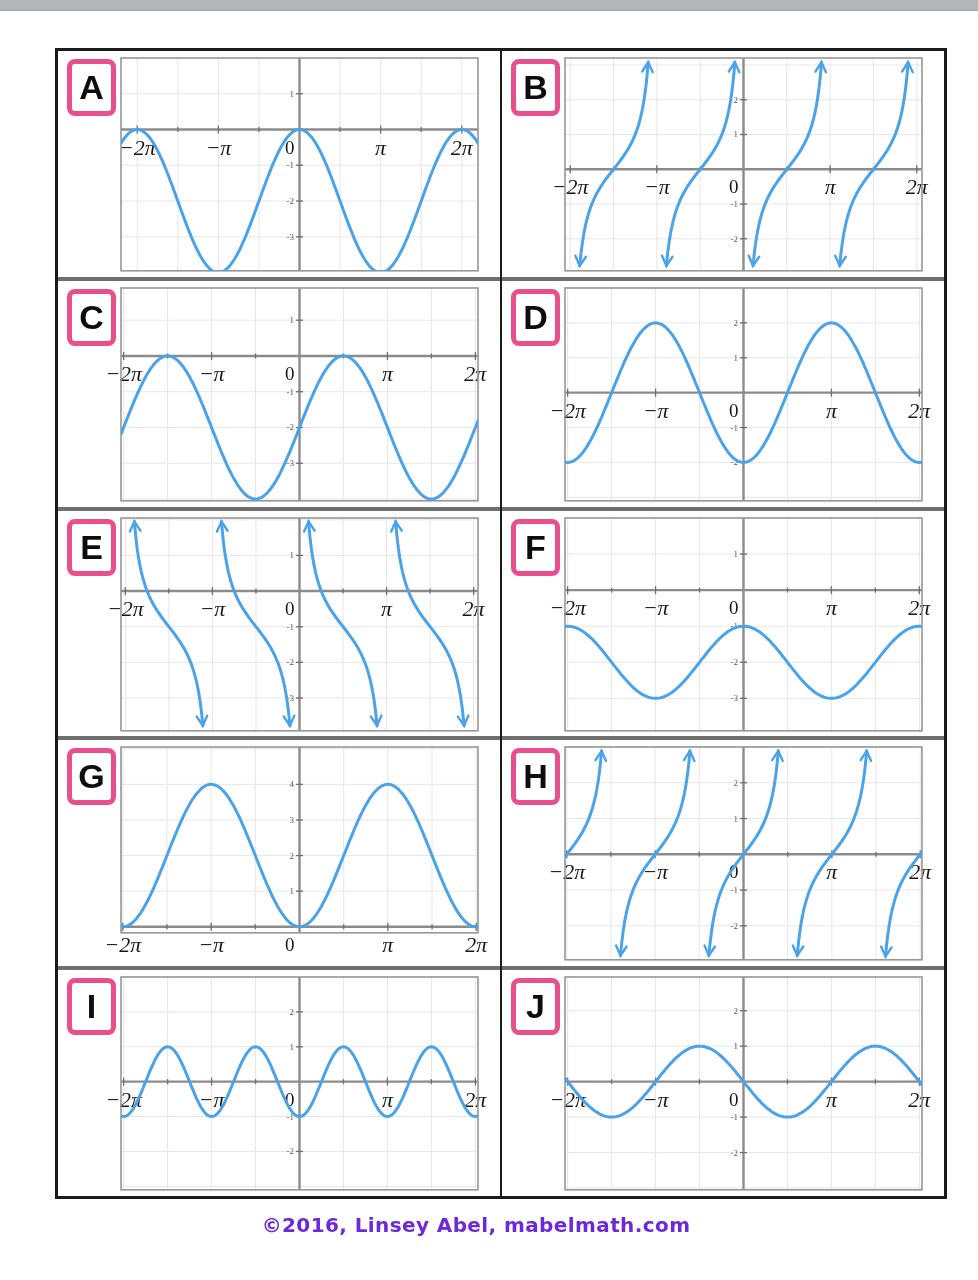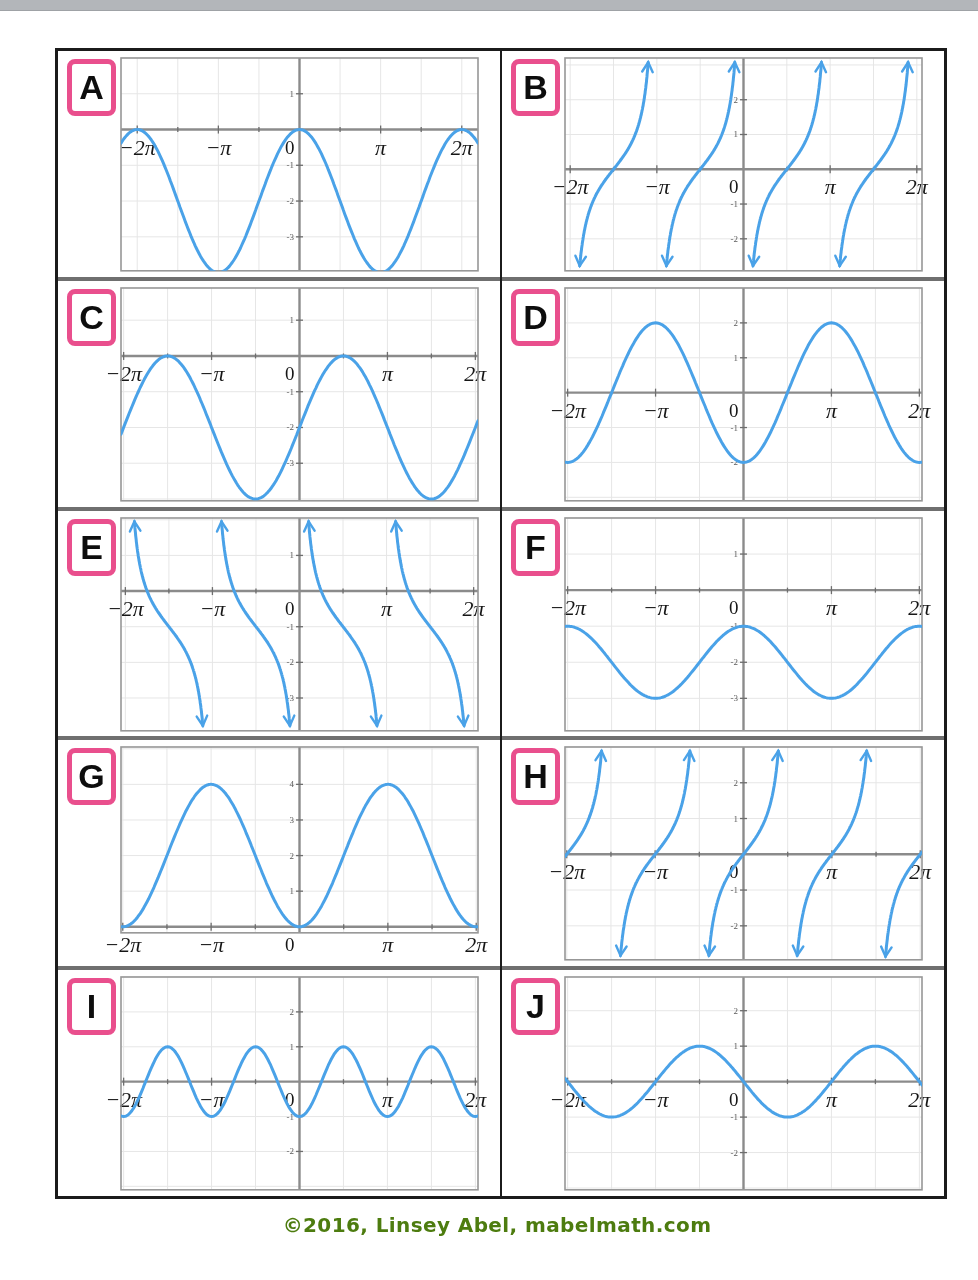--- a/index.html
+++ b/index.html
@@ -17,23 +17,22 @@
   .cell{position:relative;background:#ffffff;overflow:hidden;}
   .labelbox{
     position:absolute;left:9px;top:8px;width:49px;height:57px;box-sizing:border-box;
     border:5px solid #e94f8d;border-radius:8px;background:#ffffff;z-index:2;
     display:flex;align-items:center;justify-content:center;
   }
   .labelbox span{font-weight:bold;font-size:34px;color:#0d0d0d;font-family:"Liberation Sans",sans-serif;}
   .cell svg{position:absolute;left:0;top:0;width:100%;height:100%;display:block;}
   .footer{
     position:absolute;left:0;top:1213px;width:952px;text-align:center;
-    font-weight:bold;font-size:20px;letter-spacing:0.4px;color:#4d7c0f;
+    font-weight:bold;font-size:20px;letter-spacing:0.4px;color:#6d28d9;
     font-family:"DejaVu Sans",sans-serif;
-    padding-left:21px;
   }
 </style>
 </head>
 <body>
 
 <div class="topbar"></div>
 
 <div class="sheet">
   <div class="vline"></div>
 <div class="cell">

